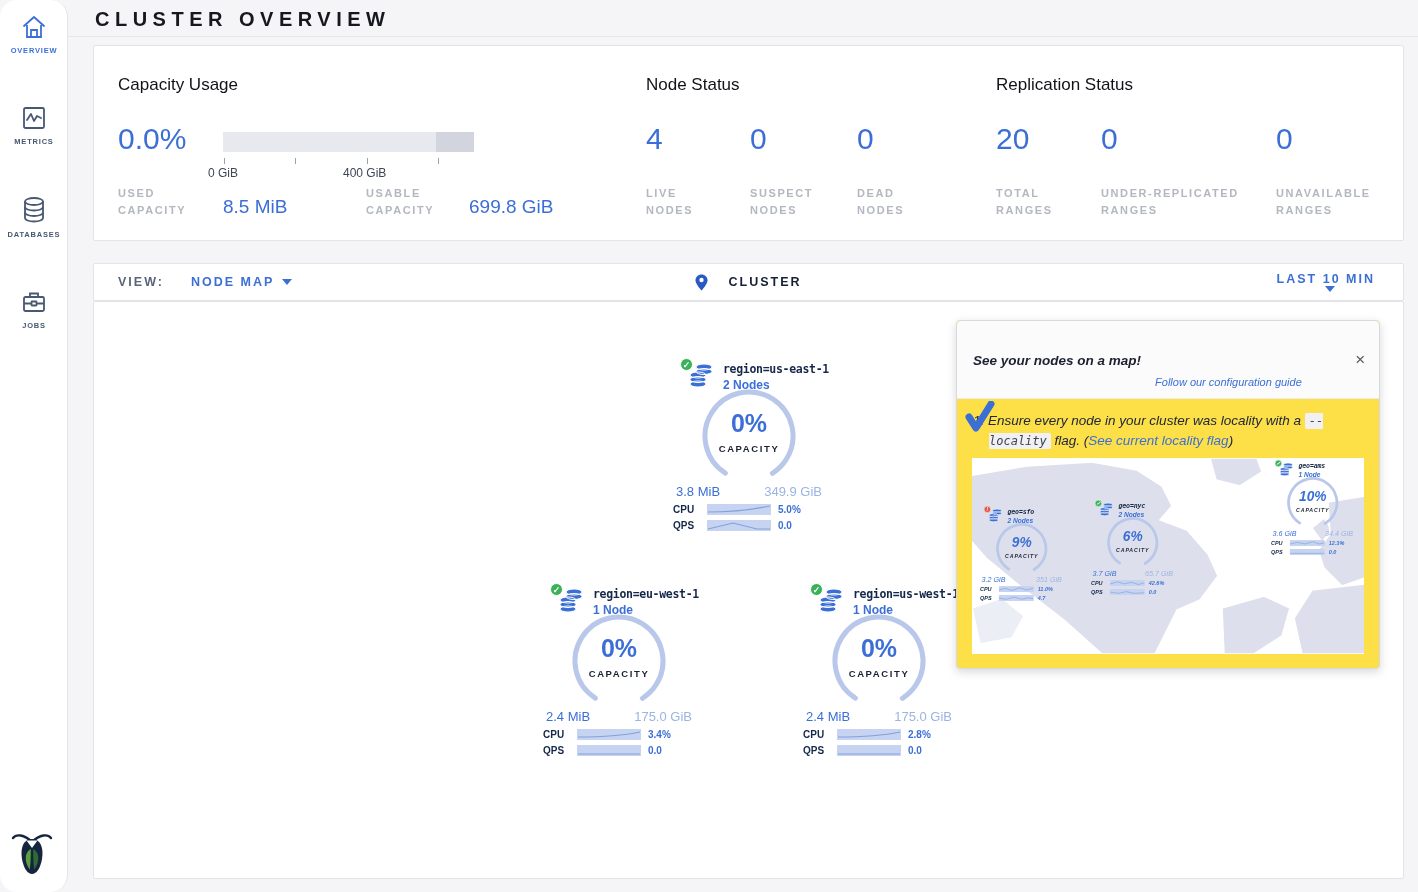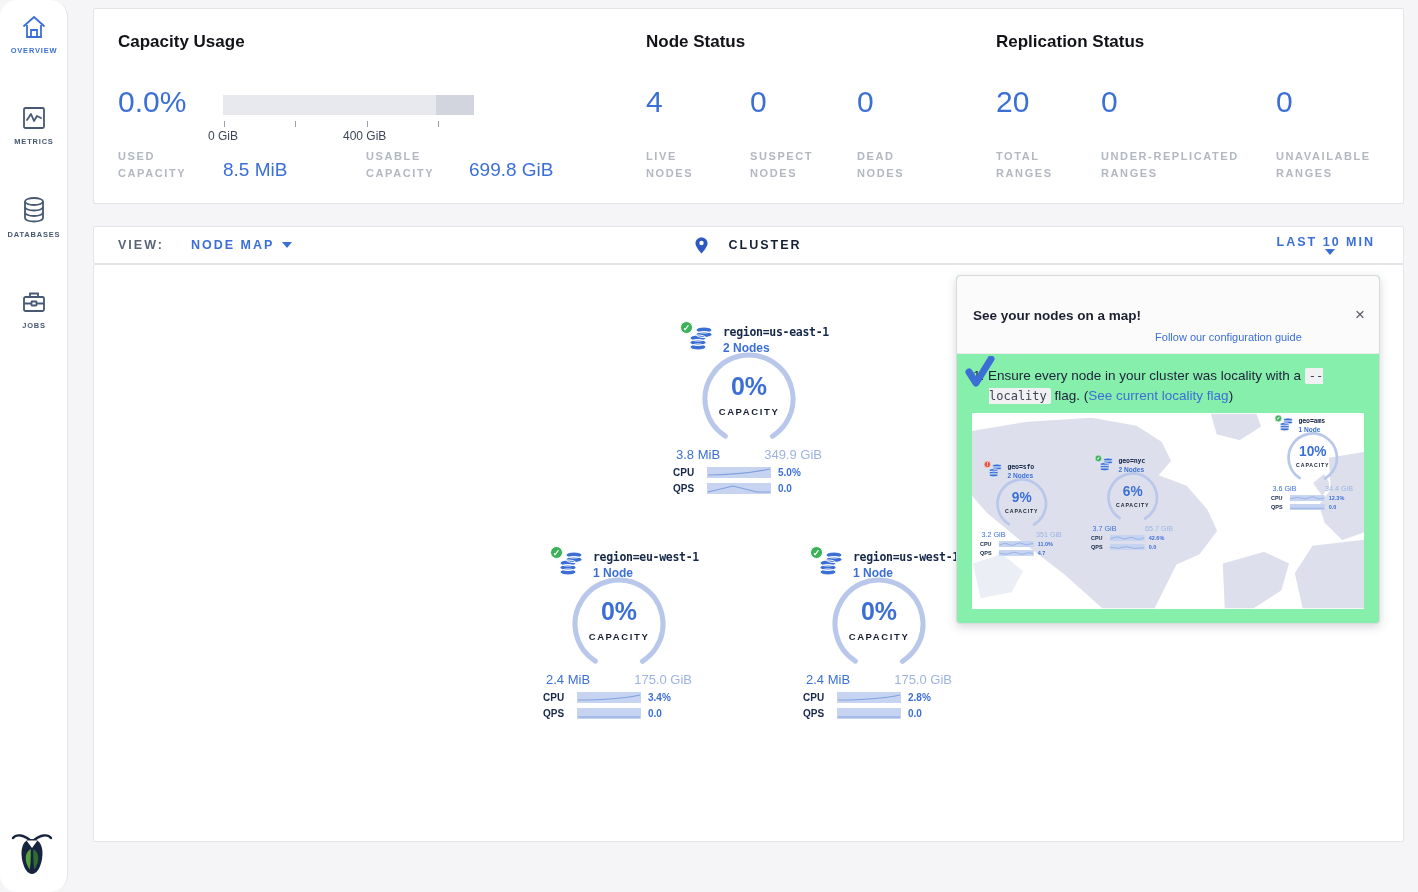--- a/index.html
+++ b/index.html
@@ -18,21 +18,21 @@
 
   
   .main { margin-left:68px; width:1350px; position:relative; }
   .page-header { height:37px; border-bottom:1px solid #e7e7ea; padding:8px 0 0 27px; }
   .page-title { font-size:20px; font-weight:600; letter-spacing:5.5px; color:#17181d; }
 
   .panel { background:#fff; border:1px solid #e3e3e8; border-radius:2px; margin-left:25px; width:1311px; }
 
   
   .stats { position:relative; height:196px; margin-top:8px; }
-  .sec-title { position:absolute; top:23px; font-size:17px; font-weight:700; color:#121318; }
+  .sec-title { position:absolute; top:29px; font-size:17px; font-weight:400; color:#121318; }
   .big-num { position:absolute; top:76px; font-size:30px; color:#3b6fd6; }
   .sub-lbl { position:absolute; top:139px; font-size:11px; font-weight:bold; letter-spacing:1.6px;
              color:#b3b7c0; line-height:17px; text-transform:uppercase; }
   .cap-val { position:absolute; top:150px; font-size:19px; color:#3b6fd6; }
 
   .cap-bar { position:absolute; left:129px; top:86px; width:251px; height:20px; background:#e7e9ef; }
   .cap-bar .seg { position:absolute; right:0; top:0; height:20px; width:38px; background:#d2d5dd; }
   .tick { position:absolute; top:112px; width:1px; height:6px; background:#9aa0ad; }
   .tick-lbl { position:absolute; top:120px; font-size:12px; color:#3f4557; }
 
@@ -68,22 +68,22 @@
   .gauge-cap { position:absolute; left:0; top:57px; width:100%; text-align:center;
                font-size:9.5px; font-weight:bold; letter-spacing:1.6px; color:#1a2033; }
   .nc-vals { display:flex; justify-content:space-between; width:146px; margin:2px auto 0; }
   .nc-used { font-size:13px; color:#3b6fd6; }
   .nc-total { font-size:13px; color:#9db3e2; }
   .nc-metric { display:flex; align-items:center; gap:7px; width:152px; margin:5px auto 0; }
   .m-label { width:27px; font-size:10px; font-weight:bold; color:#152849; }
   .m-val { font-size:10px; font-weight:bold; color:#3b6fd6; }
 
   
-  .popup { position:absolute; left:862px; top:10px; width:424px; background:#86efac;
-           border:1px solid #dadade; border-radius:4px; box-shadow:0 3px 10px rgba(40,40,60,.18); }
+  .popup { position:absolute; left:862px; top:18px; width:424px; background:#fde047;
+           border:1px solid #dadade; border-radius:4px; box-shadow:0 3px 10px rgba(40,40,60,.18);font-style:italic; }
   .pop-head { display:flex; align-items:center; gap:14px; padding:11px 14px 10px 16px;
               background:#fbfbfc; border-bottom:1px solid #ececf0; border-radius:4px 4px 0 0; }
   .pop-title { font-size:13.5px; font-weight:bold; color:#1c2030; }
   .pop-link { font-size:11px; color:#3b6fd6; cursor:pointer;margin-top:44px; }
   .pop-close { margin-left:auto; font-size:17px; color:#555a66; cursor:pointer; line-height:14px; }
   .pop-body { position:relative; padding:12px 16px 0 16px; font-size:13.5px; color:#20263a; line-height:1.45; }
   .pop-step { padding-left:16px; text-indent:-16px; margin-bottom:2px; }
   .code { font-family:"DejaVu Sans Mono", monospace; font-size:12px; background:#f1f1f4;
           color:#3d4354; padding:1px 4px; border-radius:2px; }
   .inline-link { color:#3b6fd6; cursor:pointer; }
@@ -137,20 +137,23 @@
       <path d="M22,14 C30,6 38,6 41,10" stroke="#16243f" stroke-width="2.4" fill="none" stroke-linecap="round"></path>
       <path d="M22,11 C30,11 34,19 32,31 C30.3,41 26,46 22,46 C18,46 13.7,41 12,31 C10,19 14,11 22,11 Z" fill="#16243f"></path>
       <path d="M16.5,12.5 L27.5,12.5 L22,20 Z" fill="#fff"></path>
       <path d="M20.8,21 C14.5,24 14,34 19.8,41.5 C20.6,36 20.8,27 20.8,21 Z" fill="#5aa13f"></path>
       <path d="M23.2,21 C29.5,24 30,34 24.2,41.5 C23.4,36 23.2,27 23.2,21 Z" fill="#2f6b33"></path>
     </svg>
   </div>
 </div>
 
 <div class="main">
+  <div class="page-header">
+    <span class="page-title">CLUSTER OVERVIEW</span>
+  </div>
 
   <div class="panel stats">
 
     <div class="sec-title" style="left:24px">Capacity Usage</div>
     <div class="big-num" style="left:24px">0.0%</div>
     <div class="cap-bar">
         <div class="seg"></div>
       </div>
     <div class="tick" style="left:130px"></div>
     <div class="tick" style="left:201px"></div>

